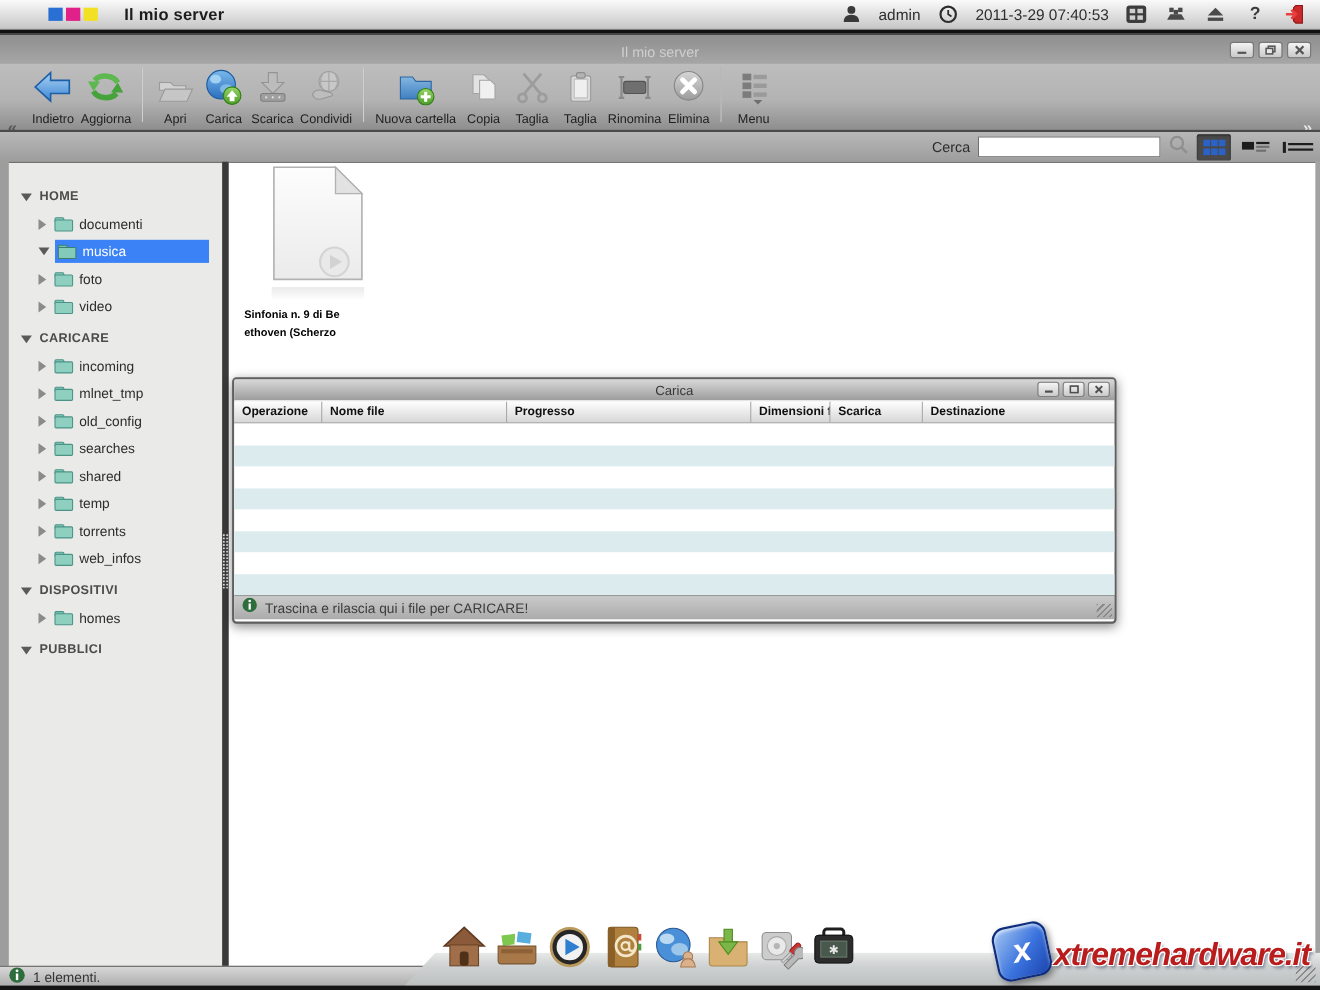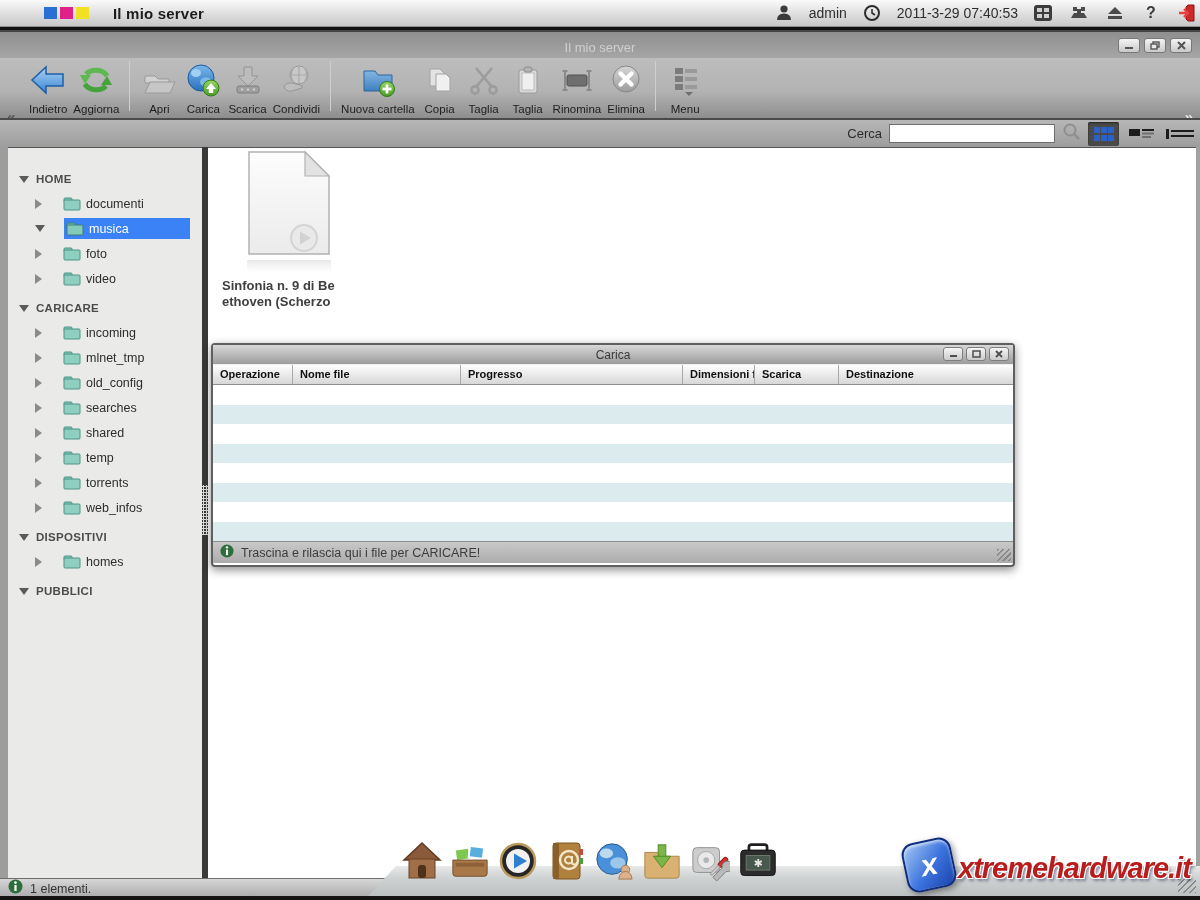--- a/index.html
+++ b/index.html
@@ -8,21 +8,21 @@
 
   
   #topbar { position:absolute; left:0; top:0; width:1200px; height:27px;
     background:linear-gradient(180deg,#fafafa 0%,#e3e3e3 45%,#c7c7c7 100%);
     border-bottom:1px solid #8f8f8f; display:flex; align-items:center; z-index:50;}
   #topbar-strip { position:absolute; left:0; top:27px; width:1200px; height:3px; background:#101010; z-index:50;}
   .logo-squares { display:flex; gap:3px; margin-left:44px; }
   .logo-squares span { width:13px; height:12px; display:block; }
   .sq-blue{ background:#2a6fd4;} .sq-magenta{ background:#e0218a;} .sq-yellow{ background:#f2e025;}
   #topbar-title { font-weight:bold; font-size:15px; color:#1c1c1c; margin-left:24px; letter-spacing:.2px;}
-  #topbar-right { margin-left:auto; display:flex; align-items:center; gap:14px; padding-right:2px; }
+  #topbar-right { margin-left:auto; display:flex; align-items:center; gap:14px; padding-right:12px; }
   #topbar-right .txt { font-size:14px; color:#2e2e2e; }
   .tb-ic { display:flex; align-items:center; justify-content:center; width:22px; height:20px; }
   .helpq { font-size:16px; font-weight:bold; color:#3a3a3a; }
 
   
   #win { position:absolute; left:0; top:30px; width:1200px; height:866px;
     background:#a8a8a8; border-top:2px solid #454545; }
   #win-titlebar { position:absolute; left:0; top:0; width:100%; height:26px;
     background:linear-gradient(180deg,#8f8f8f,#a6a6a6); }
   #win-title { position:absolute; left:0; top:8px; width:100%; text-align:center;
@@ -57,34 +57,34 @@
   #splitter { position:absolute; left:202px; top:0; width:6px; height:100%; background:#3a3a3a; }
   #splitter-handle { position:absolute; left:0; top:338px; width:6px; height:50px;
     background-image:radial-gradient(#e0e0e0 1px, transparent 1.2px); background-size:3px 3px; }
   #main { position:absolute; left:208px; top:0; width:988px; height:100%;
     background:#fff; border-top:1px solid #555; }
   #frame-right { position:absolute; left:1196px; top:0; width:4px; height:100%; background:#a2a2a2; }
 
   .tree-section { margin-top:5px; }
   .sec-header { display:flex; align-items:center; height:24px; padding-left:11px; gap:7px; }
   .sec-header .slabel { font-size:11.5px; font-weight:bold; color:#4c4c4c; letter-spacing:.3px; }
-  .tree-item { display:flex; align-items:center; height:25px; padding-left:27px; gap:19px; }
+  .tree-item { display:flex; align-items:center; height:25px; padding-left:27px; gap:5px; }
   .item-inner { display:flex; align-items:center; gap:5px; height:21px; padding:0 4px 0 2px; flex:1; margin-right:12px; }
   .tree-item .ilabel { font-size:12.5px; color:#2d2d2d; }
   .tree-item.selected .item-inner { background:#3b82f6; }
   .tree-item.selected .ilabel { color:#fff; }
   .tri-down { width:0; height:0; border-left:5px solid transparent; border-right:5px solid transparent; border-top:7px solid #5a5a5a; flex:none;}
   .tri-right { width:0; height:0; border-top:5px solid transparent; border-bottom:5px solid transparent; border-left:7px solid #8b8b8b; flex:none;}
   .fold-svg { flex:none; display:block; }
 
   
   #file-tile { position:absolute; left:214px; top:150px; width:150px; z-index:5; }
   #file-icon-wrap { width:84px; margin:0 auto; position:relative; }
   #file-reflect { width:84px; height:12px; margin:0 auto; background:linear-gradient(180deg,#d9d9d9,rgba(255,255,255,0)); opacity:.55;}
-  #file-label { margin-top:6px; padding-left:8px; font-size:13px; font-weight:bold; color:#404040;
+  #file-label { margin-top:6px; padding-left:8px; font-size:10px; font-weight:bold; color:#000000;
     line-height:16px; white-space:pre-line; }
 
   
   #dialog { position:absolute; left:211px; top:343px; width:804px; height:224px; z-index:20;
     border:2px solid #5f5f5f; border-radius:4px; background:#fff; box-shadow:0 3px 10px rgba(0,0,0,.45); }
   #dlg-titlebar { height:20px; background:linear-gradient(180deg,#d8d8d8,#9c9c9c);
     border-bottom:1px solid #efefef; position:relative; display:flex; align-items:center; justify-content:center; }
   #dlg-title { font-size:12px; color:#383838; }
   .dlgbtns { position:absolute; right:4px; top:2px; display:flex; gap:3px; }
   .dlgbtn { width:20px; height:14px; border:1px solid #7e7e7e; border-radius:3px;

